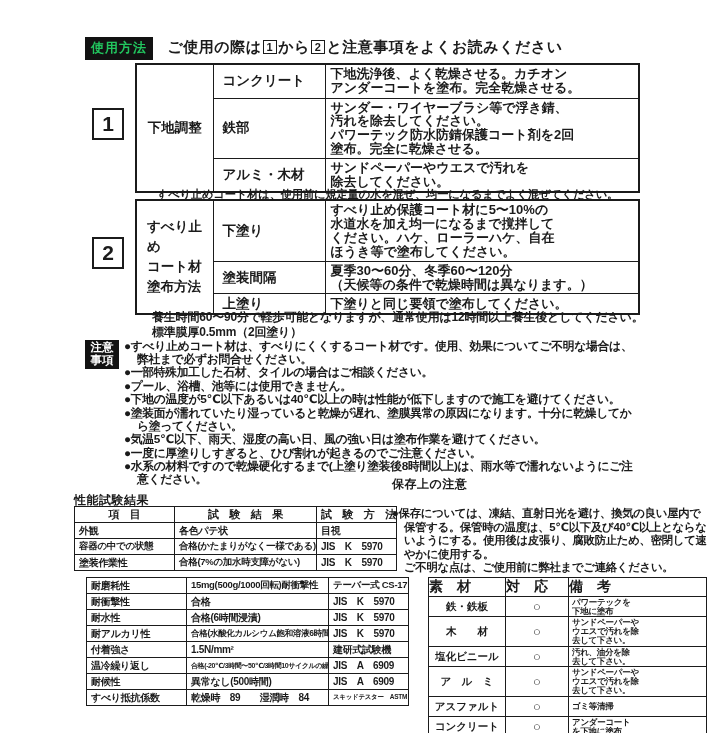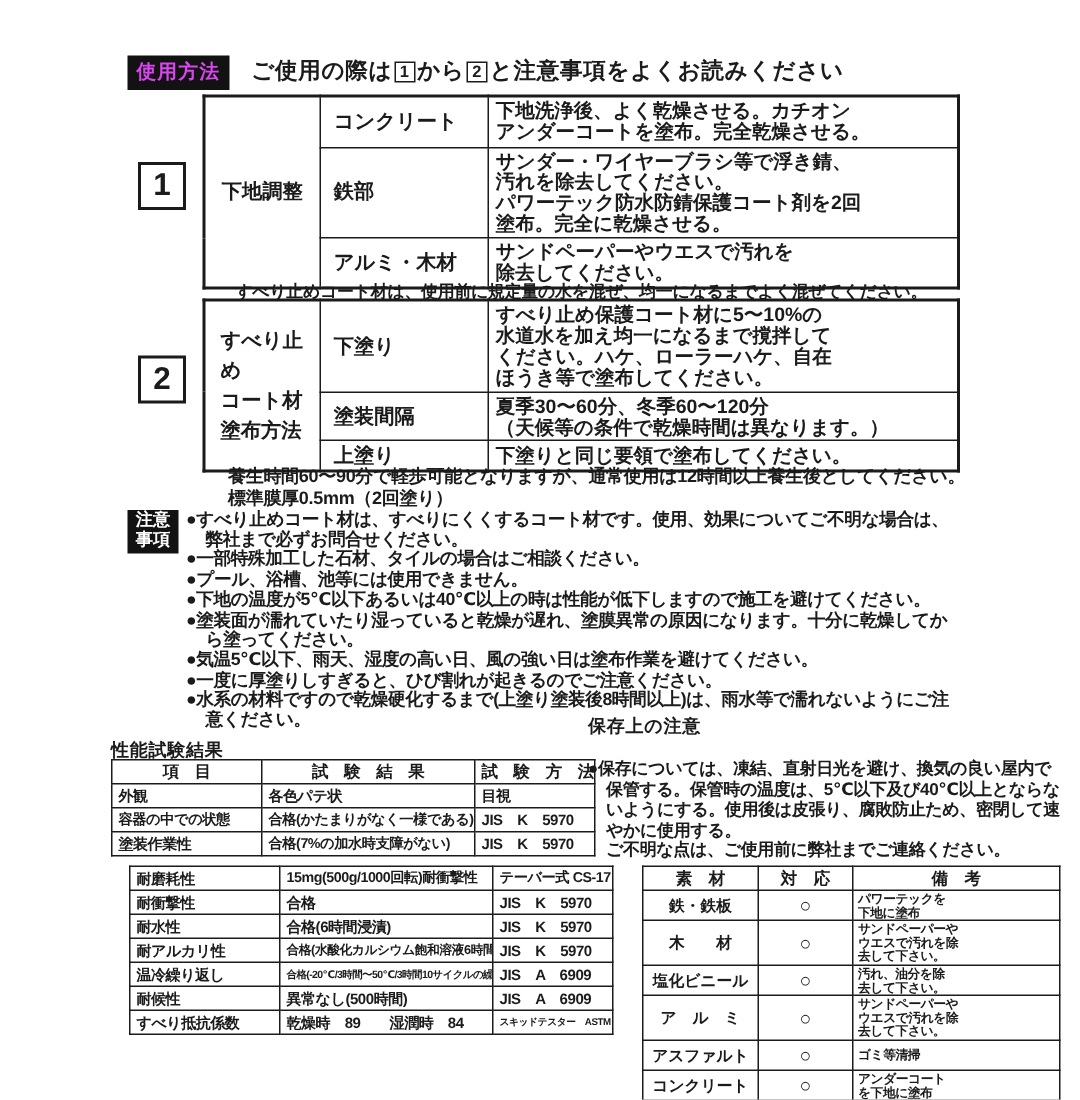--- a/index.html
+++ b/index.html
@@ -9,21 +9,21 @@
     background:#ffffff;
     color:#1b1b1b;
     font-family:"Liberation Sans","DejaVu Sans",sans-serif;
     font-weight:bold;
   }
   .abs { position:absolute; }
   .pre { white-space:pre-line; }
 
   
   .badge {
-    display:inline-block; background:#121212; color:#d946ef;
+    display:inline-block; background:#121212; color:#22c55e;
     font-size:13px; letter-spacing:1px; padding:2px 6px 3px;
   }
   .page-title { font-size:15px; letter-spacing:0.5px; }
   .numbox-inline {
     display:inline-block; border:1.5px solid #1b1b1b; font-size:11px;
     line-height:12px; padding:0 3px; vertical-align:1px; margin:0 1px;
   }
 
   
   .numbox-big {
@@ -71,21 +71,21 @@
   .fs65 { font-size:6.5px !important; }
 
   
   .storage-text { font-size:11.4px; line-height:13.5px; letter-spacing:-0.3px; width:318px; }
   .storage-bullet { padding-left:12px; text-indent:-12px; }
   .storage-contact { margin-left:12px; }
   table.mats { border-collapse:collapse; table-layout:fixed; border:1.8px solid #1b1b1b; width:278px; }
   table.mats th, table.mats td {
     border:1.2px solid #1b1b1b; vertical-align:middle; overflow:hidden;
   }
-  table.mats th { font-size:11px; height:14px; text-align:center; }
+  table.mats th { font-size:14px; height:14px; text-align:left; }
   table.mats td.m { font-size:10.5px; text-align:center; height:20px; }
   table.mats td.c { font-size:13px; text-align:center; font-weight:normal; }
   table.mats td.n { font-size:8.5px; line-height:9px; padding:0 3px; letter-spacing:-0.3px; }
 </style>
 </head>
 <body>
 
 <div class="abs" style="left:85px; top:37px;">
   <span class="badge">使用方法</span>
   <span class="page-title" style="margin-left:10px;"><span>ご使用の際は</span><span class="numbox-inline">1</span><span>から</span><span class="numbox-inline">2</span><span>と注意事項をよくお読みください</span></span>
@@ -224,20 +224,25 @@
       <td>耐水性</td>
       <td>合格(6時間浸漬)</td>
       <td>JIS　K　5970</td>
     </tr>
     <tr>
       <td>耐アルカリ性</td>
       <td class="fs85">合格(水酸化カルシウム飽和溶液6時間)</td>
       <td>JIS　K　5970</td>
     </tr>
     <tr>
+      <td>付着強さ</td>
+      <td>1.5N/mm²</td>
+      <td>建研式試験機</td>
+    </tr>
+    <tr>
       <td>温冷繰り返し</td>
       <td class="fs7">合格(-20℃/3時間〜50℃/3時間10サイクルの繰り返し)</td>
       <td>JIS　A　6909</td>
     </tr>
     <tr>
       <td>耐候性</td>
       <td>異常なし(500時間)</td>
       <td>JIS　A　6909</td>
     </tr>
     <tr>

